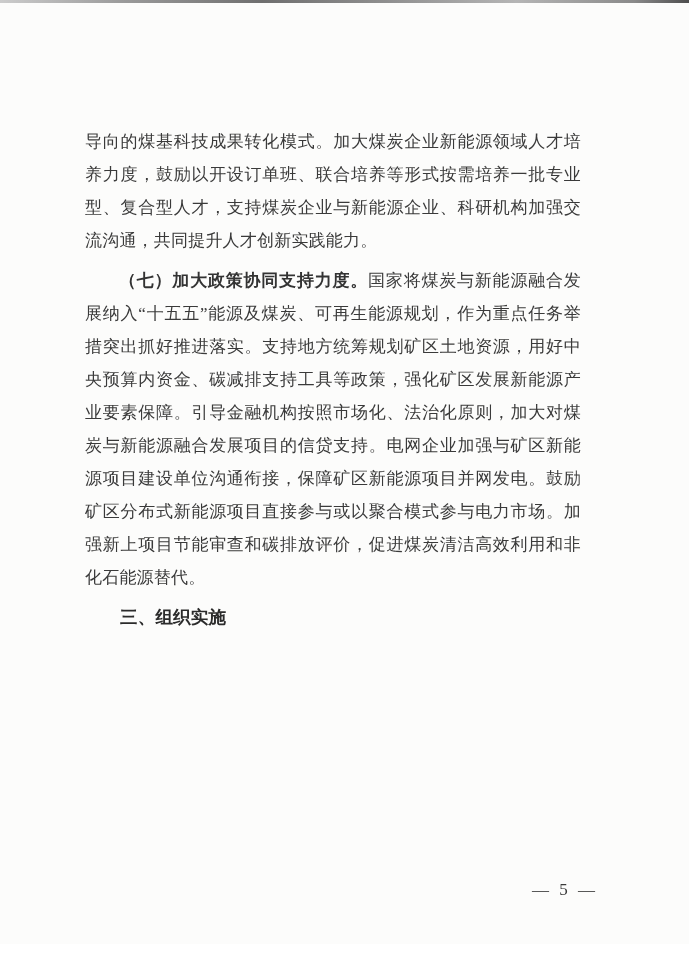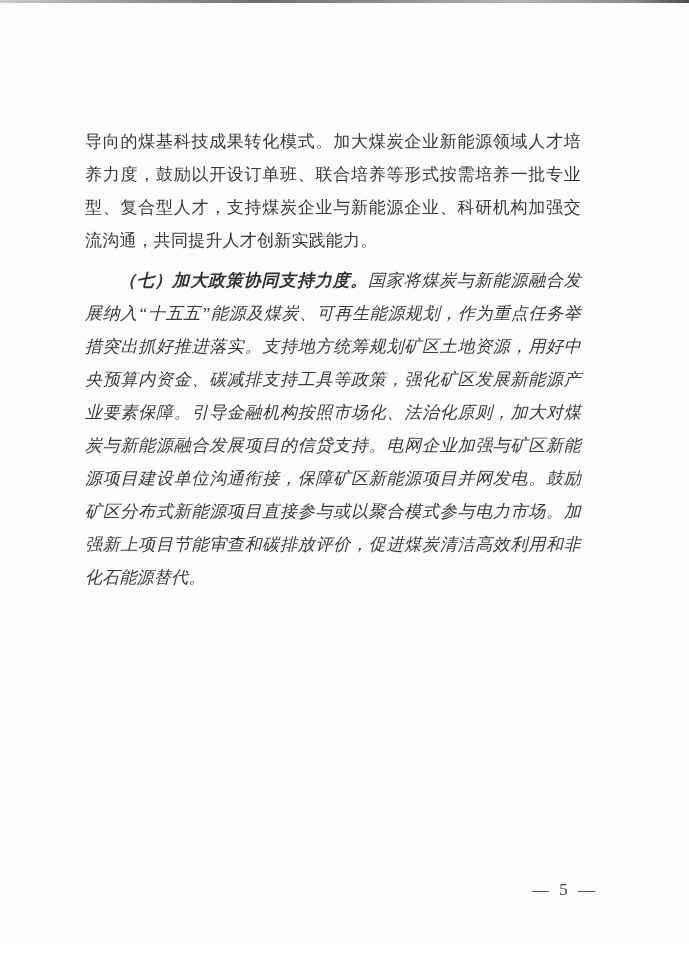--- a/index.html
+++ b/index.html
@@ -58,21 +58,20 @@
     letter-spacing: 0.2px;
   }
   .doc-body p {
     margin: 0;
   }
   .para-indent {
     text-indent: 2em;
   }
   .para-policy {
     margin-top: 7px !important;
-    font-style: italic;
   }
   .para-lead {
     font-weight: 700;
     color: #333333;
   }
   .section-heading {
     margin: 7px 0 6px !important;
     font-family: "Liberation Sans", "DejaVu Sans", sans-serif;
     font-weight: 700;
     font-size: 17.5px;
@@ -99,19 +98,20 @@
   <div class="scan-edge-top"></div>
   <div class="scan-edge-right"></div>
   <div class="scan-corner-mark"></div>
 
   <div class="doc-body">
 
     <p class="para">导向的煤基科技成果转化模式。加大煤炭企业新能源领域人才培养力度，鼓励以开设订单班、联合培养等形式按需培养一批专业型、复合型人才，支持煤炭企业与新能源企业、科研机构加强交流沟通，共同提升人才创新实践能力。</p>
 
     <p class="para para-indent para-policy"><span class="para-lead">（七）加大政策协同支持力度。</span><span>国家将煤炭与新能源融合发展纳入“十五五”能源及煤炭、可再生能源规划，作为重点任务举措突出抓好推进落实。支持地方统筹规划矿区土地资源，用好中央预算内资金、碳减排支持工具等政策，强化矿区发展新能源产业要素保障。引导金融机构按照市场化、法治化原则，加大对煤炭与新能源融合发展项目的信贷支持。电网企业加强与矿区新能源项目建设单位沟通衔接，保障矿区新能源项目并网发电。鼓励矿区分布式新能源项目直接参与或以聚合模式参与电力市场。加强新上项目节能审查和碳排放评价，促进煤炭清洁高效利用和非化石能源替代。</span></p>
 
+    <p class="section-heading">三、组织实施</p>
 
 
   </div>
 
   <div class="page-number">— 5 —</div>
 
 </div>
 
 </body></html>

